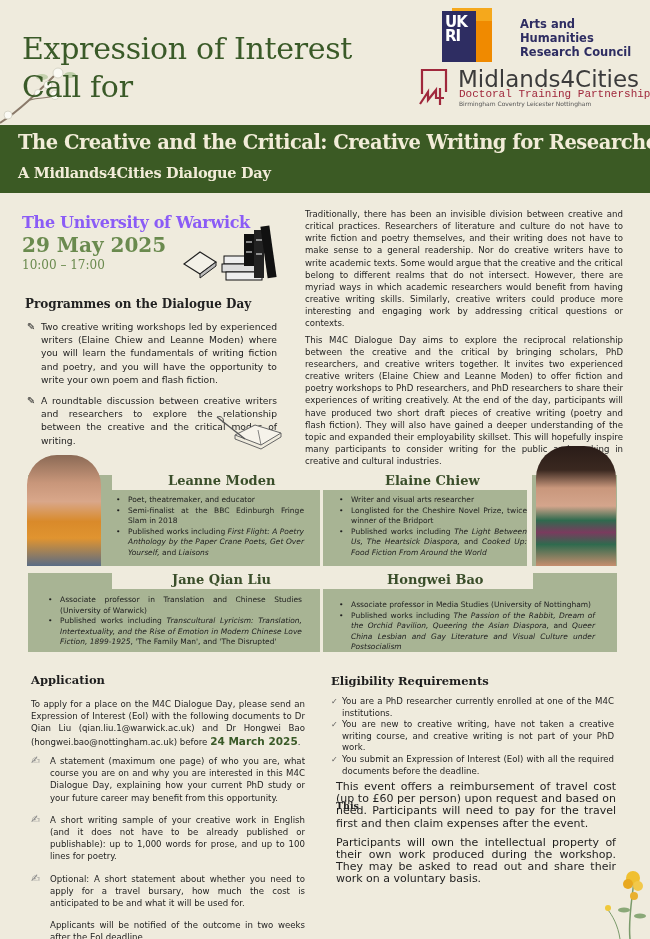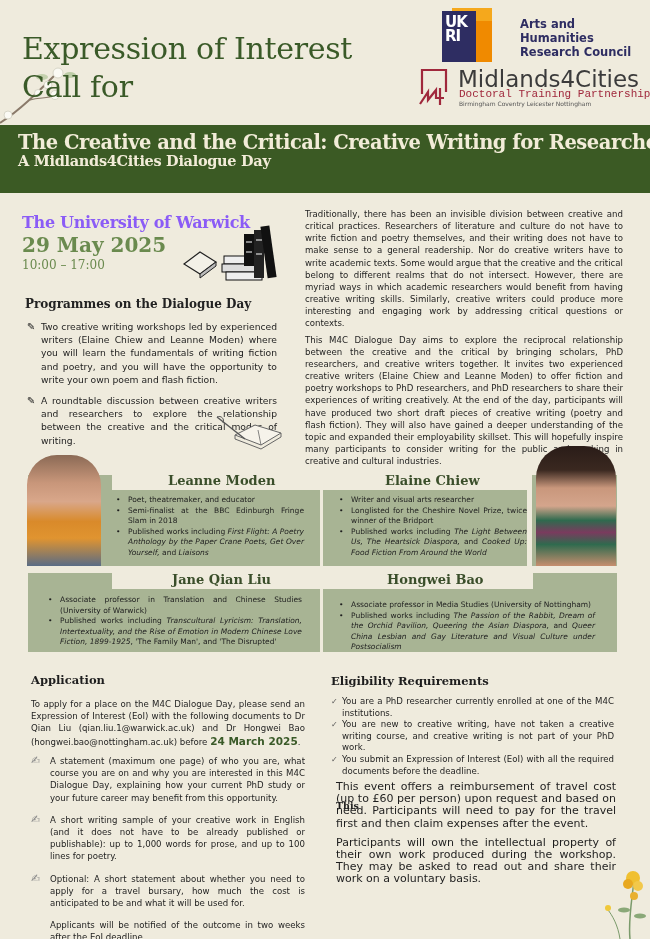--- a/index.html
+++ b/index.html
@@ -15,21 +15,21 @@
                font:bold 15px/14px "DejaVu Sans", sans-serif; padding:4px 0 0 3px; box-sizing:border-box; letter-spacing:-1px;margin-left:24px; }
   .ukri-orange { position:absolute; left:34px; top:-3px; width:40px; height:54px; background:#f5a81c; }
   .ukri-orange2 { position:absolute; left:40px; top:10px; width:34px; height:41px; background:#f08a00; clip-path:polygon(40% 0,100% 0,100% 100%,0 100%); }
   .ahrc { left:520px; top:17px; font:bold 11.5px/14px "DejaVu Sans", sans-serif; color:#2e2d62; }
   .m4c-icon { left:418px; top:68px; width:32px; height:38px; }
   .m4c-name { left:458px; top:66px; font-size:23px; color:#3b3b3b; white-space:nowrap; }
   .m4c-sub { left:459px; top:88px; font-size:11px; color:#a0283c; white-space:nowrap;font-family:Liberation Mono, monospace; }
   .m4c-cities { left:459px; top:100px; font-size:6px; color:#555; white-space:nowrap; }
   .band { left:0; top:125px; width:650px; height:68px; background:#3b5a24; }
   .band-title { left:18px; top:131px; font-size:19.5px; color:#f2ecd8; white-space:nowrap; font-weight:bold; letter-spacing:-0.5px; }
-  .band-sub { left:18px; top:152px; font-size:14.5px; color:#f2ecd8; white-space:nowrap; font-weight:bold; letter-spacing:-0.3px; }
+  .band-sub { left:18px; top:164px; font-size:14.5px; color:#f2ecd8; white-space:nowrap; font-weight:bold; letter-spacing:-0.3px; }
   .venue { left:22px; top:213px; font-size:16px; color:#8b5cf6; font-weight:bold; white-space:nowrap; letter-spacing:-0.3px; }
   .date { left:22px; top:233px; font-size:20px; color:#6a8a4e; font-weight:bold; white-space:nowrap; }
   .time { left:22px; top:258px; font-size:12px; color:#6a8a4e; font-weight:normal; white-space:nowrap; }
   .books { left:182px; top:222px; width:100px; height:60px; }
   .h-prog { left:25px; top:297px; font-size:12px; font-weight:bold; color:#222; white-space:nowrap; }
   .bullets { left:27px; top:320px; width:250px; font-size:9.2px; line-height:13.2px; text-align:justify; }
   .bullet { display:flex; margin-bottom:8px; }
   .bullet .ic { flex:0 0 14px; font-size:10px; line-height:13px; color:#222; }
   .openbook { left:215px; top:413px; width:70px; height:40px; }
   .intro { left:305px; top:208px; width:318px; font-size:8.6px; line-height:12.15px; text-align:justify; }

